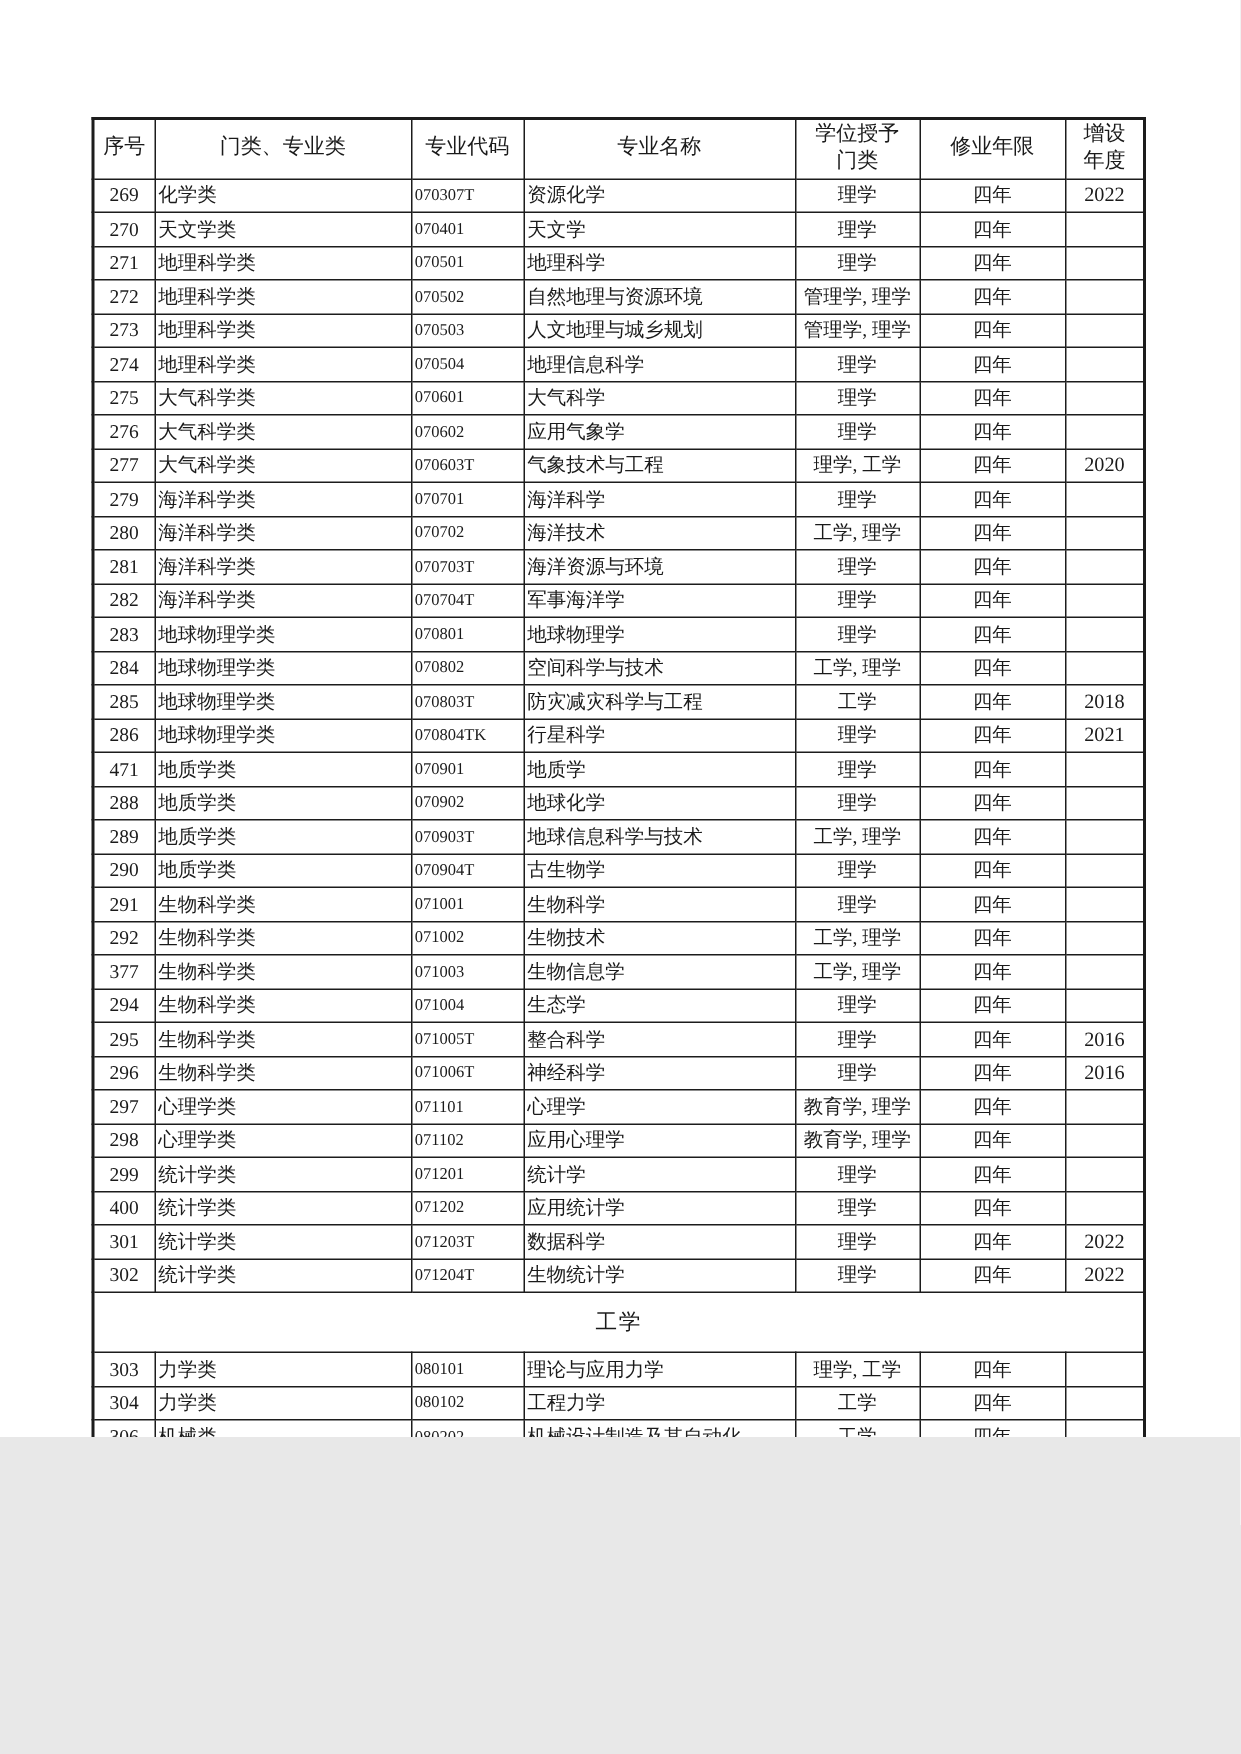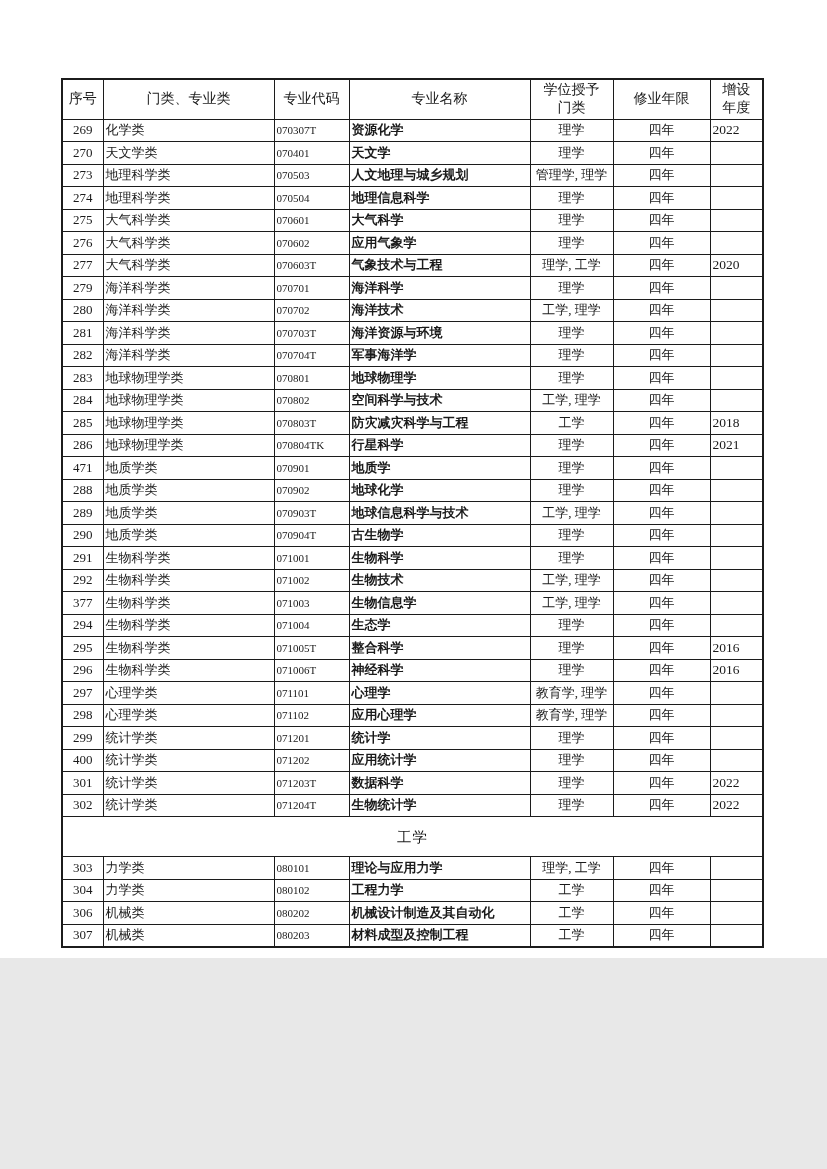--- a/index.html
+++ b/index.html
@@ -50,24 +50,24 @@
     text-align: center;
     font-size: 14.5px;
     border-top: 2px solid #1c1c1c;
     border-bottom: 2px solid #1c1c1c;
     letter-spacing: 1px;
   }
   
   td.c0 { text-align: center; }
   td.c1 { text-align: left; padding-left: 5px; }
   td.c2 { text-align: left; padding-left: 3px; font-size: 11px; }
-  td.c3 { text-align: left; padding-left: 6px; font-weight: bold; }
+  td.c3 { text-align: left; padding-left: 6px; }
   td.c4 { text-align: center; padding: 1px 5px; line-height: 17px; }
   td.c5 { text-align: center; }
-  td.c6 { font-size: 13.5px; }
+  td.c6 { text-align: center; font-size: 13.5px; }
   .footer {
     position: absolute;
     left: 55px;
     top: 1112px;
     font-size: 15px;
     letter-spacing: 1px;
     color: #0f766e;
   }
 </style>
 </head>
@@ -111,20 +111,38 @@
         <tr>
           <td class="c0">270</td>
           <td class="c1">天文学类</td>
           <td class="c2">070401</td>
           <td class="c3">天文学</td>
           <td class="c4">理学</td>
           <td class="c5">四年</td>
           <td class="c6"></td>
         </tr>
         <tr>
+          <td class="c0">271</td>
+          <td class="c1">地理科学类</td>
+          <td class="c2">070501</td>
+          <td class="c3">地理科学</td>
+          <td class="c4">理学</td>
+          <td class="c5">四年</td>
+          <td class="c6"></td>
+        </tr>
+        <tr>
+          <td class="c0">272</td>
+          <td class="c1">地理科学类</td>
+          <td class="c2">070502</td>
+          <td class="c3">自然地理与资源环境</td>
+          <td class="c4">管理学, 理学</td>
+          <td class="c5">四年</td>
+          <td class="c6"></td>
+        </tr>
+        <tr>
           <td class="c0">273</td>
           <td class="c1">地理科学类</td>
           <td class="c2">070503</td>
           <td class="c3">人文地理与城乡规划</td>
           <td class="c4">管理学, 理学</td>
           <td class="c5">四年</td>
           <td class="c6"></td>
         </tr>
         <tr>
           <td class="c0">274</td>

